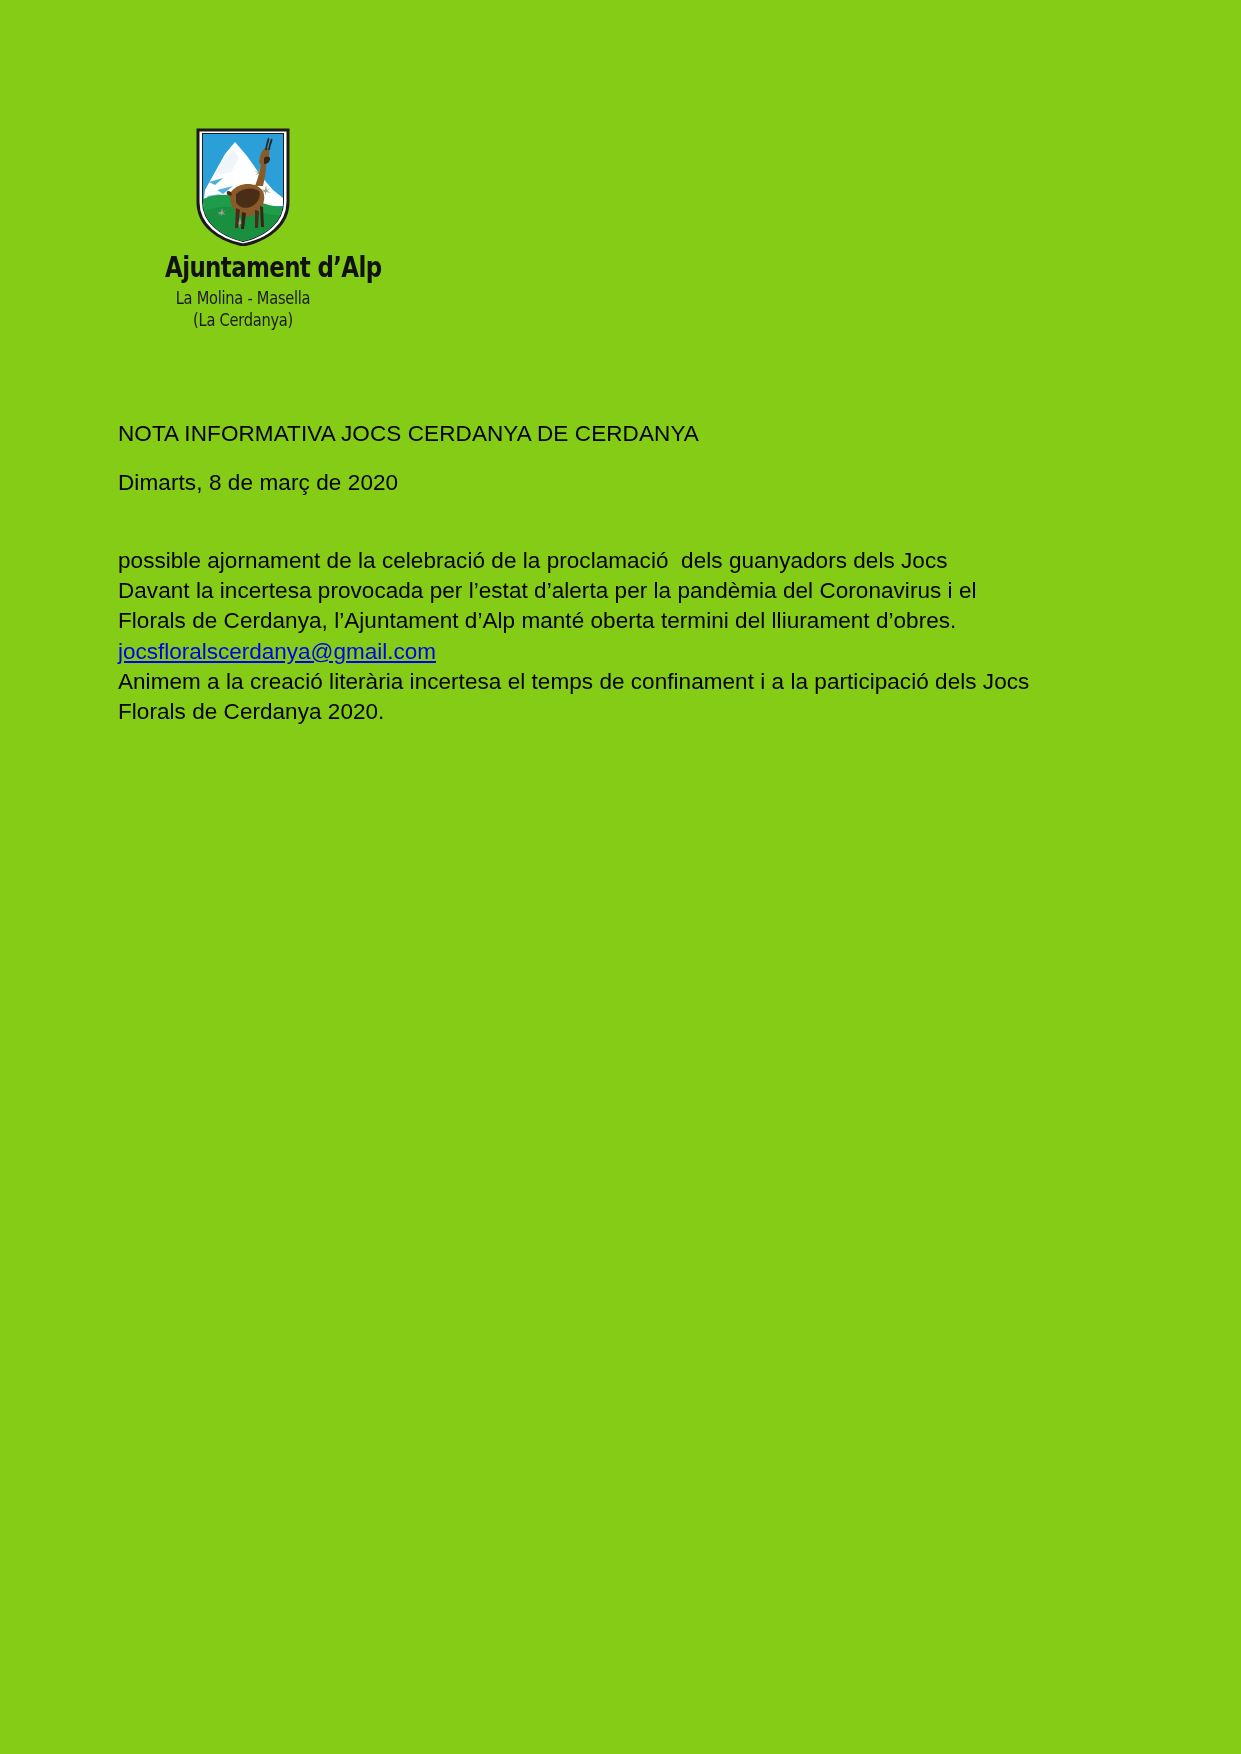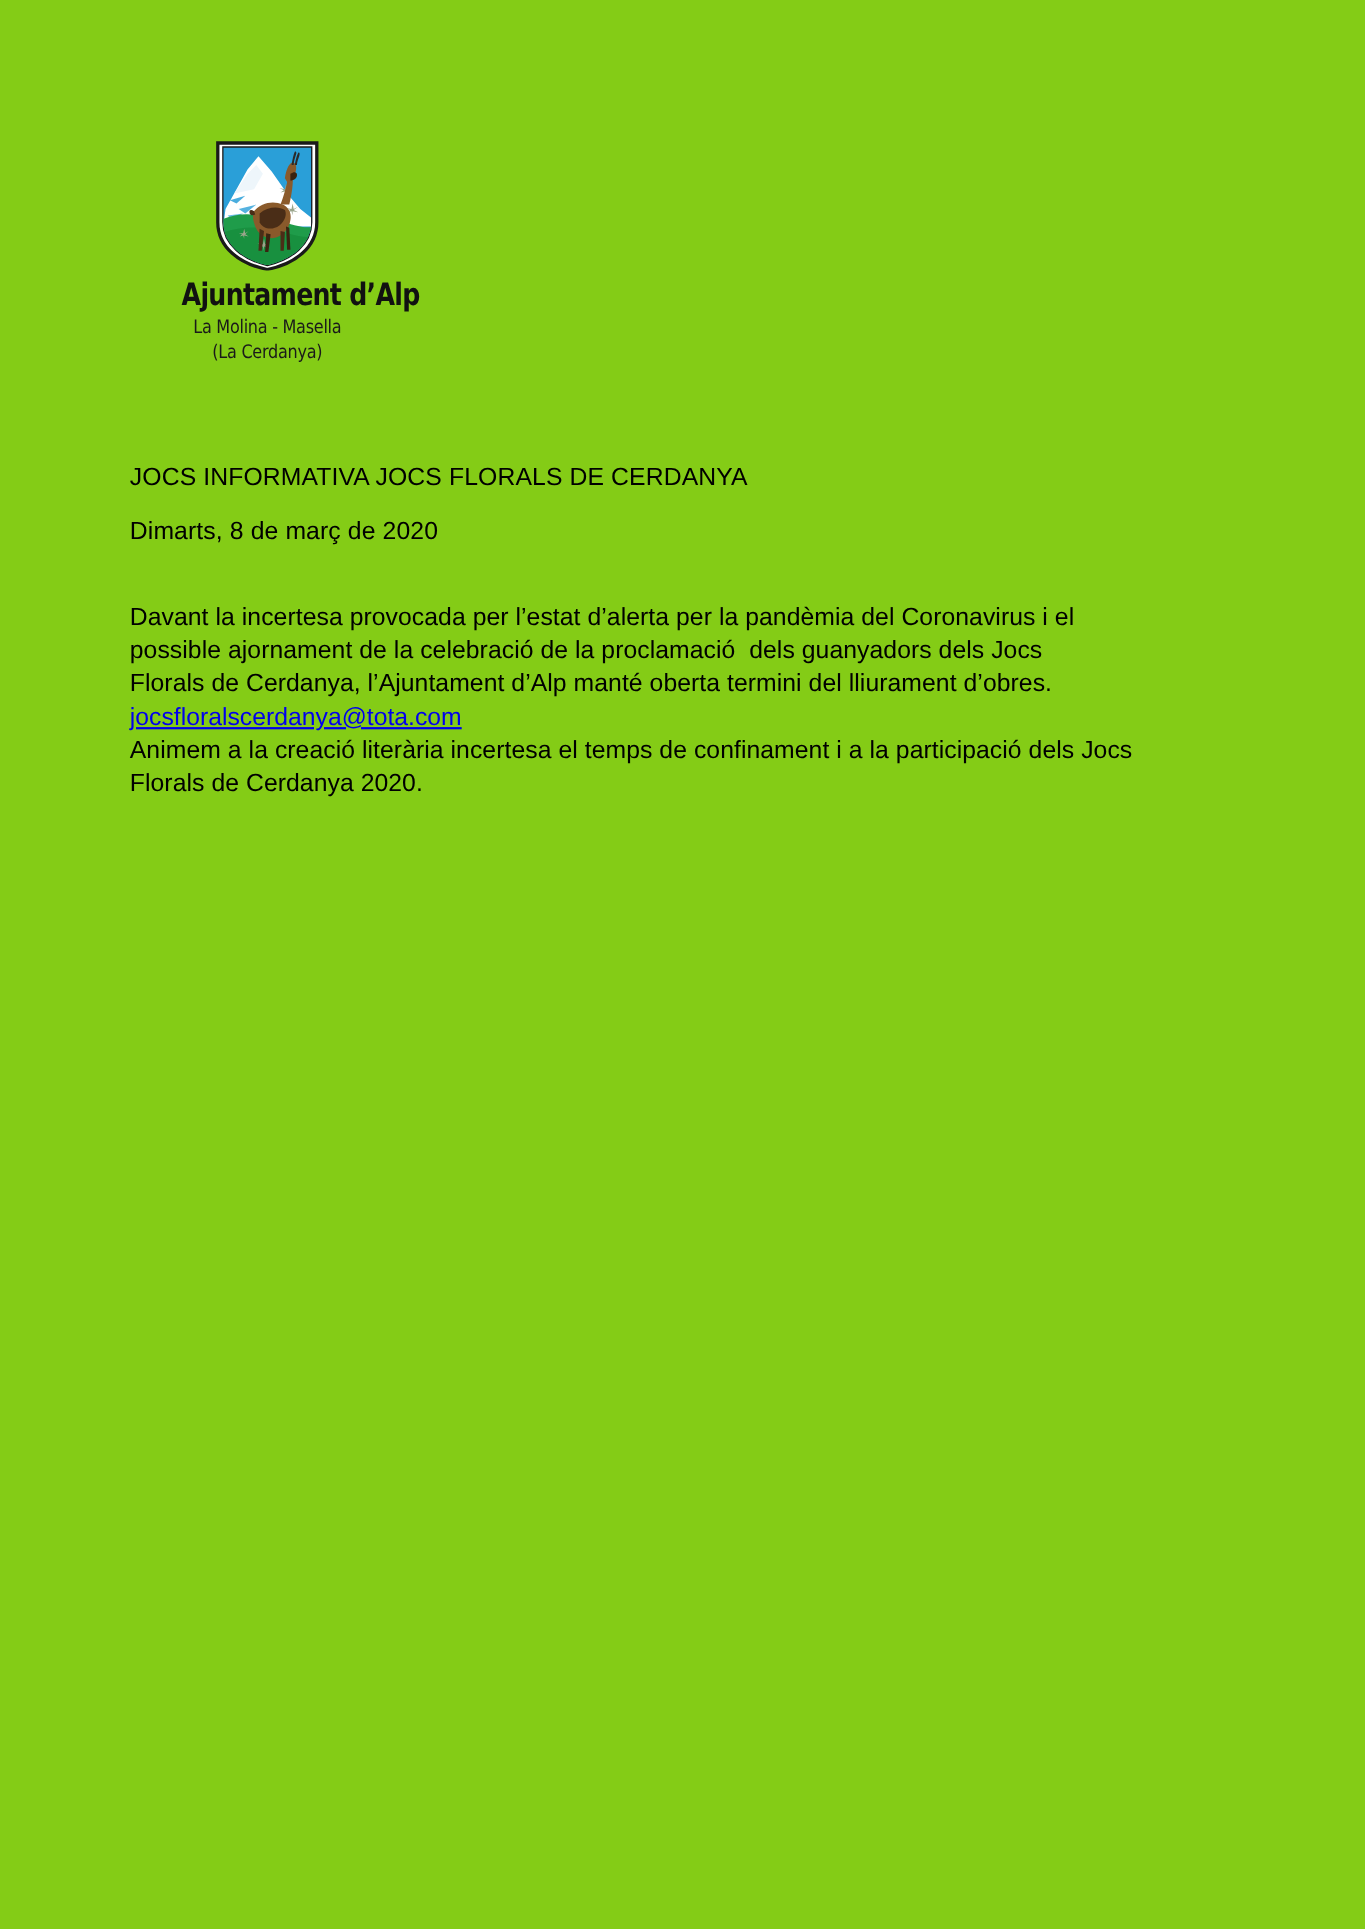--- a/index.html
+++ b/index.html
@@ -188,26 +188,26 @@
           </g>
         </g>
       </svg>
     </div>
 
     <div class="org-name">Ajuntament d’Alp</div>
     <div class="org-sub1">La Molina - Masella</div>
     <div class="org-sub2">(La Cerdanya)</div>
   </div>
 
-  <div class="doc-title">JOCS INFORMATIVA JOCS FLORALS DE CERDANYA</div>
+  <div class="doc-title">NOTA INFORMATIVA JOCS CERDANYA DE CERDANYA</div>
 
   <div class="doc-date">Dimarts, 8 de març de 2020</div>
 
   <div class="body-block">
+    <div class="body-line">possible ajornament de la celebració de la proclamació  dels guanyadors dels Jocs</div>
     <div class="body-line">Davant la incertesa provocada per l’estat d’alerta per la pandèmia del Coronavirus i el</div>
-    <div class="body-line">possible ajornament de la celebració de la proclamació  dels guanyadors dels Jocs</div>
     <div class="body-line">Florals de Cerdanya, l’Ajuntament d’Alp manté oberta termini del lliurament d’obres.</div>
-    <div class="email-line"><a class="email-link" href="#">jocsfloralscerdanya@tota.com</a></div>
+    <div class="email-line"><a class="email-link" href="#">jocsfloralscerdanya@gmail.com</a></div>
     <div class="body-line">Animem a la creació literària incertesa el temps de confinament i a la participació dels Jocs</div>
     <div class="body-line">Florals de Cerdanya 2020.</div>
   </div>
 
 </div>
 
 </body></html>

